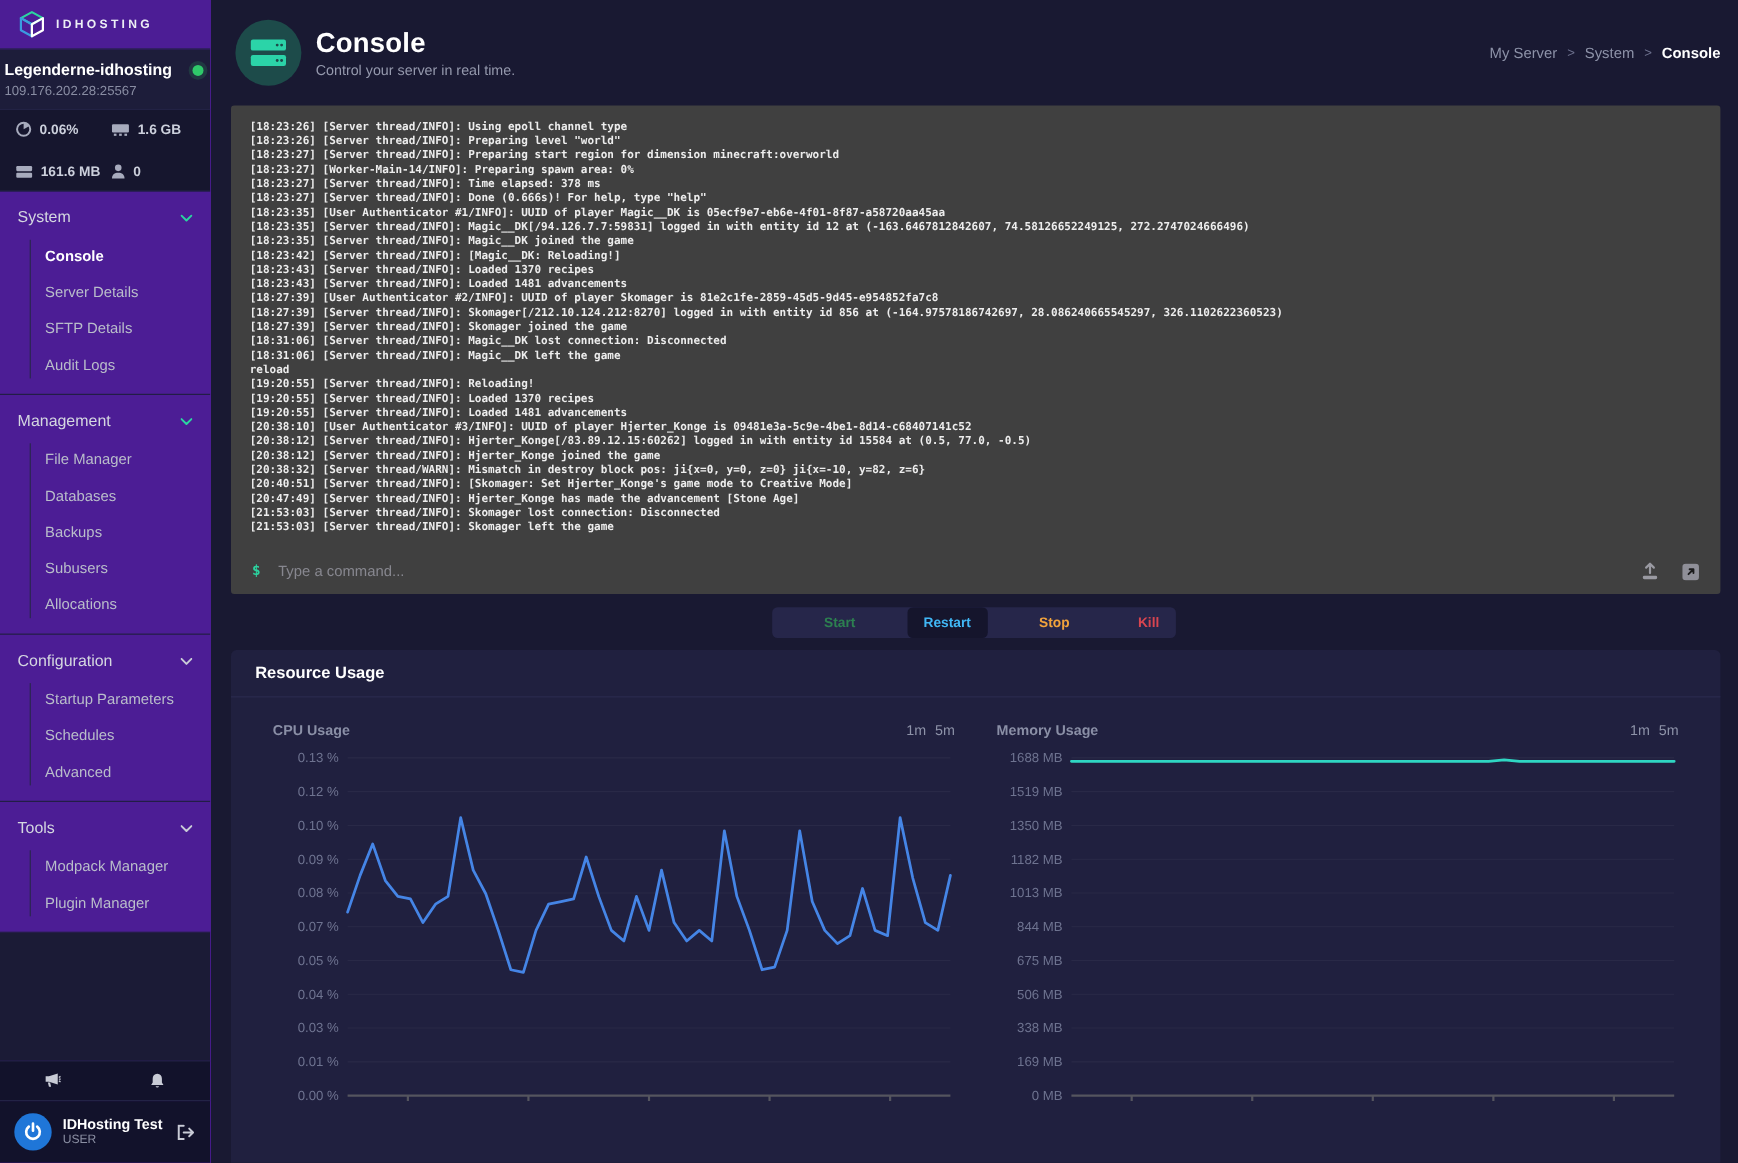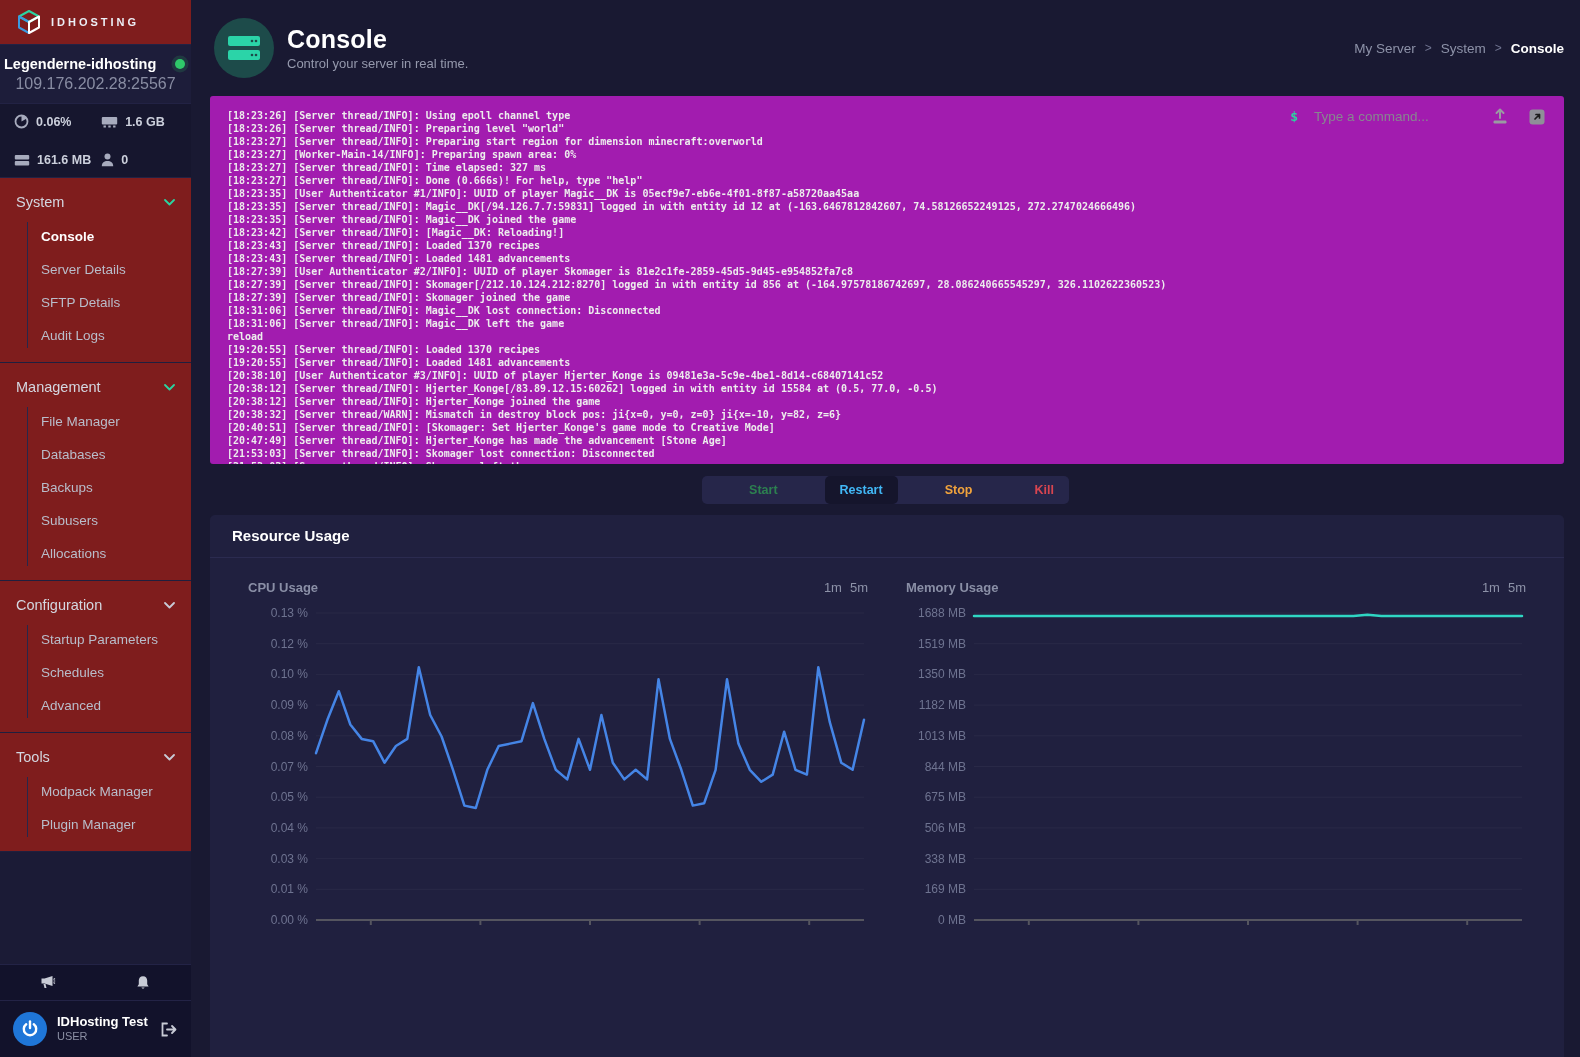--- a/index.html
+++ b/index.html
@@ -1,30 +1,30 @@
 <!DOCTYPE html>
 <html><head>
 <meta charset="utf-8">
 <style>
   * { margin:0; padding:0; box-sizing:border-box; }
   html,body { width:1580px; height:1057px; overflow:hidden; background:#191932;
     font-family:"Liberation Sans", sans-serif; }
 
   
-  .sidebar { position:fixed; left:0; top:0; bottom:0; width:191px; background:#7f1d1d;
+  .sidebar { position:fixed; left:0; top:0; bottom:0; width:191px; background:#4c1d95;
     display:flex; flex-direction:column; z-index:5; }
   .logo-row { height:45px; display:flex; align-items:center; padding-left:16px;
     border-bottom:1px solid #222244; flex:none; }
   .logo-text { color:#eceef5; font-size:11px; font-weight:bold; letter-spacing:3px; margin-left:9px; }
   .server-block { background:#1d1d3a; padding:11px 4px 10px; border-bottom:1px solid #222244; flex:none; }
   .server-name-row { display:flex; align-items:center; justify-content:space-between; }
   .server-name { color:#ffffff; font-size:14.5px; font-weight:bold; }
   .status-dot { width:10px; height:10px; border-radius:50%; background:#2fc96a;
     box-shadow:0 0 0 3.5px rgba(47,201,106,.16); margin-right:2px; }
-  .server-ip { color:#898da3; font-size:16px; margin-top:3px;text-align:center; }
+  .server-ip { color:#898da3; font-size:12px; margin-top:3px; }
   .stats-block { background:#16162e; padding:10px 14px; border-bottom:1px solid #222244;
     display:grid; grid-template-columns:1.15fr 1fr; row-gap:24px; flex:none; }
   .stat { display:flex; align-items:center; gap:7px; color:#ccd0dc; font-size:12.5px; font-weight:bold; }
   .stat svg { flex:none; }
   .nav { flex:none; }
   .nav-group { border-bottom:1px solid #1f1f3e; padding:6px 0 4px; }
   .nav-group-header { display:flex; align-items:center; justify-content:space-between;
     padding:10px 16px; cursor:pointer; }
   .nav-group-label { color:#d4d7e0; font-size:14.5px; }
   .nav-items { position:relative; padding-bottom:6px; }
@@ -51,22 +51,22 @@
     display:flex; align-items:center; justify-content:center; flex:none; }
   .header-text { margin-left:13px; }
   .page-title { color:#ffffff; font-size:25px; font-weight:bold; letter-spacing:.2px; }
   .page-subtitle { color:#9599ad; font-size:13px; margin-top:2px; }
   .breadcrumb { margin-left:auto; display:flex; align-items:center; gap:9px;
     color:#8d92a8; font-size:13.5px; }
   .crumb-sep { color:#6f7390; font-size:12px; }
   .crumb.last { color:#ffffff; font-weight:bold; }
 
   
-  .console-panel { margin:0 16px 0 19px; height:368px; background:#a21caf; border-radius:3px;
-    display:flex; flex-direction:row; overflow:hidden; }
+  .console-panel { margin:0 16px 0 19px; height:444px; background:#404040; border-radius:3px;
+    display:flex; flex-direction:column; overflow:hidden; }
   .console-log { padding:13px 17px 0; flex:1; overflow:hidden; }
   .console-line { font-family:"DejaVu Sans Mono", monospace; font-weight:bold;
     font-size:10px; line-height:13px; color:#ededed; white-space:pre; }
   .console-input-row { height:41px; display:flex; align-items:center; padding:0 19px; flex:none; }
   .prompt { color:#2bd4a0; font-family:"DejaVu Sans Mono", monospace; font-weight:bold; font-size:13px; }
   .cmd-input { flex:1; margin-left:16px; background:transparent; border:none; outline:none;
     color:#dddde2; font-size:13.5px; font-family:"Liberation Sans", sans-serif; }
   .cmd-input::placeholder { color:#87878f; }
   .console-actions { display:flex; align-items:center; gap:20px; }
   .icon-btn { background:none; border:none; cursor:pointer; display:flex; align-items:center; padding:0; }
@@ -290,34 +290,35 @@
         <span class="crumb last">Console</span>
       </div>
   </div>
 
   <div class="console-panel">
     <div class="console-log">
         <div class="console-line">[18:23:26] [Server thread/INFO]: Using epoll channel type</div>
         <div class="console-line">[18:23:26] [Server thread/INFO]: Preparing level "world"</div>
         <div class="console-line">[18:23:27] [Server thread/INFO]: Preparing start region for dimension minecraft:overworld</div>
         <div class="console-line">[18:23:27] [Worker-Main-14/INFO]: Preparing spawn area: 0%</div>
-        <div class="console-line">[18:23:27] [Server thread/INFO]: Time elapsed: 327 ms</div>
+        <div class="console-line">[18:23:27] [Server thread/INFO]: Time elapsed: 378 ms</div>
         <div class="console-line">[18:23:27] [Server thread/INFO]: Done (0.666s)! For help, type "help"</div>
         <div class="console-line">[18:23:35] [User Authenticator #1/INFO]: UUID of player Magic__DK is 05ecf9e7-eb6e-4f01-8f87-a58720aa45aa</div>
         <div class="console-line">[18:23:35] [Server thread/INFO]: Magic__DK[/94.126.7.7:59831] logged in with entity id 12 at (-163.6467812842607, 74.58126652249125, 272.2747024666496)</div>
         <div class="console-line">[18:23:35] [Server thread/INFO]: Magic__DK joined the game</div>
         <div class="console-line">[18:23:42] [Server thread/INFO]: [Magic__DK: Reloading!]</div>
         <div class="console-line">[18:23:43] [Server thread/INFO]: Loaded 1370 recipes</div>
         <div class="console-line">[18:23:43] [Server thread/INFO]: Loaded 1481 advancements</div>
         <div class="console-line">[18:27:39] [User Authenticator #2/INFO]: UUID of player Skomager is 81e2c1fe-2859-45d5-9d45-e954852fa7c8</div>
         <div class="console-line">[18:27:39] [Server thread/INFO]: Skomager[/212.10.124.212:8270] logged in with entity id 856 at (-164.97578186742697, 28.086240665545297, 326.1102622360523)</div>
         <div class="console-line">[18:27:39] [Server thread/INFO]: Skomager joined the game</div>
         <div class="console-line">[18:31:06] [Server thread/INFO]: Magic__DK lost connection: Disconnected</div>
         <div class="console-line">[18:31:06] [Server thread/INFO]: Magic__DK left the game</div>
         <div class="console-line">reload</div>
+        <div class="console-line">[19:20:55] [Server thread/INFO]: Reloading!</div>
         <div class="console-line">[19:20:55] [Server thread/INFO]: Loaded 1370 recipes</div>
         <div class="console-line">[19:20:55] [Server thread/INFO]: Loaded 1481 advancements</div>
         <div class="console-line">[20:38:10] [User Authenticator #3/INFO]: UUID of player Hjerter_Konge is 09481e3a-5c9e-4be1-8d14-c68407141c52</div>
         <div class="console-line">[20:38:12] [Server thread/INFO]: Hjerter_Konge[/83.89.12.15:60262] logged in with entity id 15584 at (0.5, 77.0, -0.5)</div>
         <div class="console-line">[20:38:12] [Server thread/INFO]: Hjerter_Konge joined the game</div>
         <div class="console-line">[20:38:32] [Server thread/WARN]: Mismatch in destroy block pos: ji{x=0, y=0, z=0} ji{x=-10, y=82, z=6}</div>
         <div class="console-line">[20:40:51] [Server thread/INFO]: [Skomager: Set Hjerter_Konge's game mode to Creative Mode]</div>
         <div class="console-line">[20:47:49] [Server thread/INFO]: Hjerter_Konge has made the advancement [Stone Age]</div>
         <div class="console-line">[21:53:03] [Server thread/INFO]: Skomager lost connection: Disconnected</div>
         <div class="console-line">[21:53:03] [Server thread/INFO]: Skomager left the game</div>

